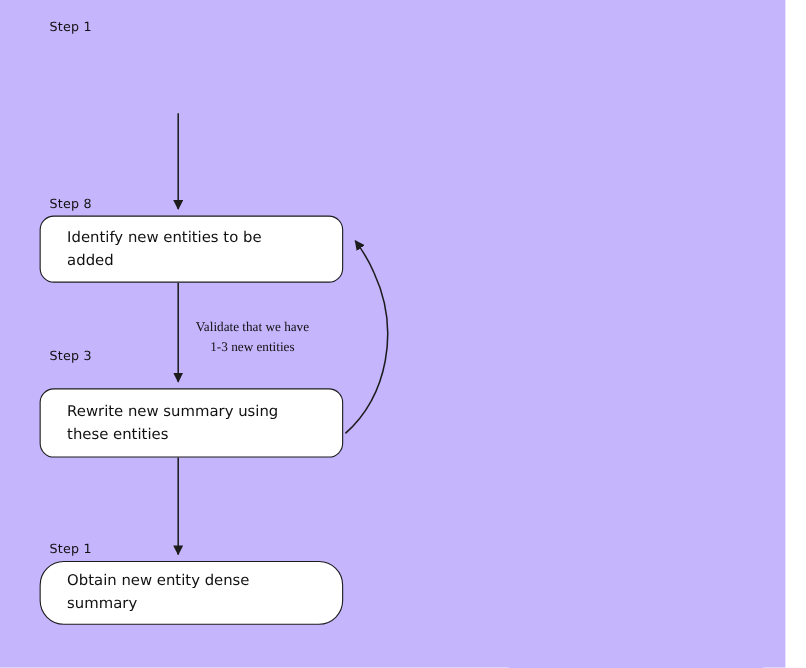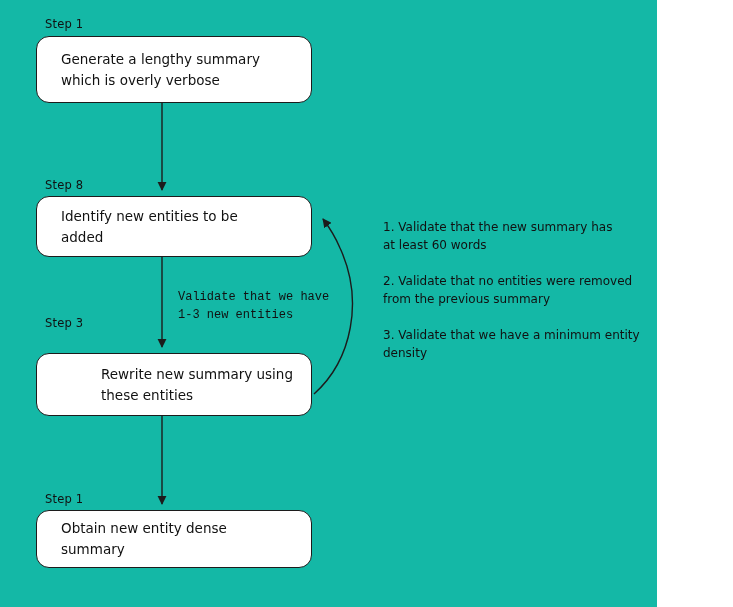--- a/index.html
+++ b/index.html
@@ -7,23 +7,23 @@
     margin: 0;
     padding: 0;
     background: #ffffff;
   }
   body {
     font-family: "DejaVu Sans", sans-serif;
     color: #1a1a1a;
   }
   #canvas {
     position: relative;
-    width: 657px;
+    width: 714px;
     height: 607px;
-    background: #14b8a6;
+    background: #c4b5fd;
     overflow: hidden;
   }
   svg#wires {
     position: absolute;
     left: 0;
     top: 0;
     width: 733px;
     height: 607px;
     pointer-events: none;
   }
@@ -47,25 +47,26 @@
   .node-text {
     font-family: "DejaVu Sans", sans-serif;
     font-size: 13.5px;
     line-height: 1.55;
     color: #111111;
     padding: 0 16px 0 24px;
     white-space: pre-line;
   }
   .edge-label {
     position: absolute;
-    font-family: Liberation Mono, monospace;
+    font-family: Liberation Serif, serif;
     font-size: 12px;
     line-height: 1.5;
     color: #111111;
     white-space: pre-line;
+    text-align: center;
   }
   .validation-list {
     position: absolute;
     left: 383px;
     top: 218px;
     width: 320px;
   }
   .validation-item {
     font-family: "DejaVu Sans", sans-serif;
     font-size: 12px;
@@ -91,49 +92,37 @@
     <line x1="162" y1="103" x2="162" y2="190" stroke="#1c1c1c" stroke-width="1.4" marker-end="url(#arrowhead)"></line>
 
     <line x1="162" y1="257" x2="162" y2="347" stroke="#1c1c1c" stroke-width="1.4" marker-end="url(#arrowhead)"></line>
 
     <line x1="162" y1="416" x2="162" y2="504" stroke="#1c1c1c" stroke-width="1.4" marker-end="url(#arrowhead)"></line>
 
     <path d="M 314 394 C 352 360, 364 300, 340 248 C 335 236, 329 227, 323 219" fill="none" stroke="#1c1c1c" stroke-width="1.4" marker-end="url(#arrowhead)"></path>
   </svg>
 
   <div class="step-label" style="left:45px; top:17px;">Step 1</div>
-  <div class="node" style="left:36px; top:36px; width:276px; height:67px;">
-    <div class="node-text">Generate a lengthy summary
-which is overly verbose</div>
-  </div>
 
   <div class="step-label" style="left:45px; top:178px;">Step 8</div>
   <div class="node" style="left:36px; top:196px; width:276px; height:61px;">
     <div class="node-text">Identify new entities to be
 added</div>
   </div>
 
   <div class="edge-label" style="left:178px; top:288px;">Validate that we have
 1-3 new entities</div>
 
   <div class="step-label" style="left:45px; top:316px;">Step 3</div>
-  <div class="node" style="left:36px; top:353px; width:276px; height:63px;padding-left:40px;">
+  <div class="node" style="left:36px; top:353px; width:276px; height:63px;">
     <div class="node-text">Rewrite new summary using
 these entities</div>
   </div>
 
 
   <div class="step-label" style="left:45px; top:492px;">Step 1</div>
-  <div class="node" style="left:36px; top:510px; width:276px; height:58px;">
+  <div class="node" style="left:36px; top:510px; width:276px; height:58px;border-radius:22px;">
     <div class="node-text">Obtain new entity dense
 summary</div>
   </div>
 
-  <div class="validation-list">
-    <div class="validation-item">1. Validate that the new summary has
-at least 60 words</div>
-    <div class="validation-item">2. Validate that no entities were removed
-from the previous summary</div>
-    <div class="validation-item">3. Validate that we have a minimum entity
-density</div>
-  </div>
 
 </div>
 
 </body></html>

